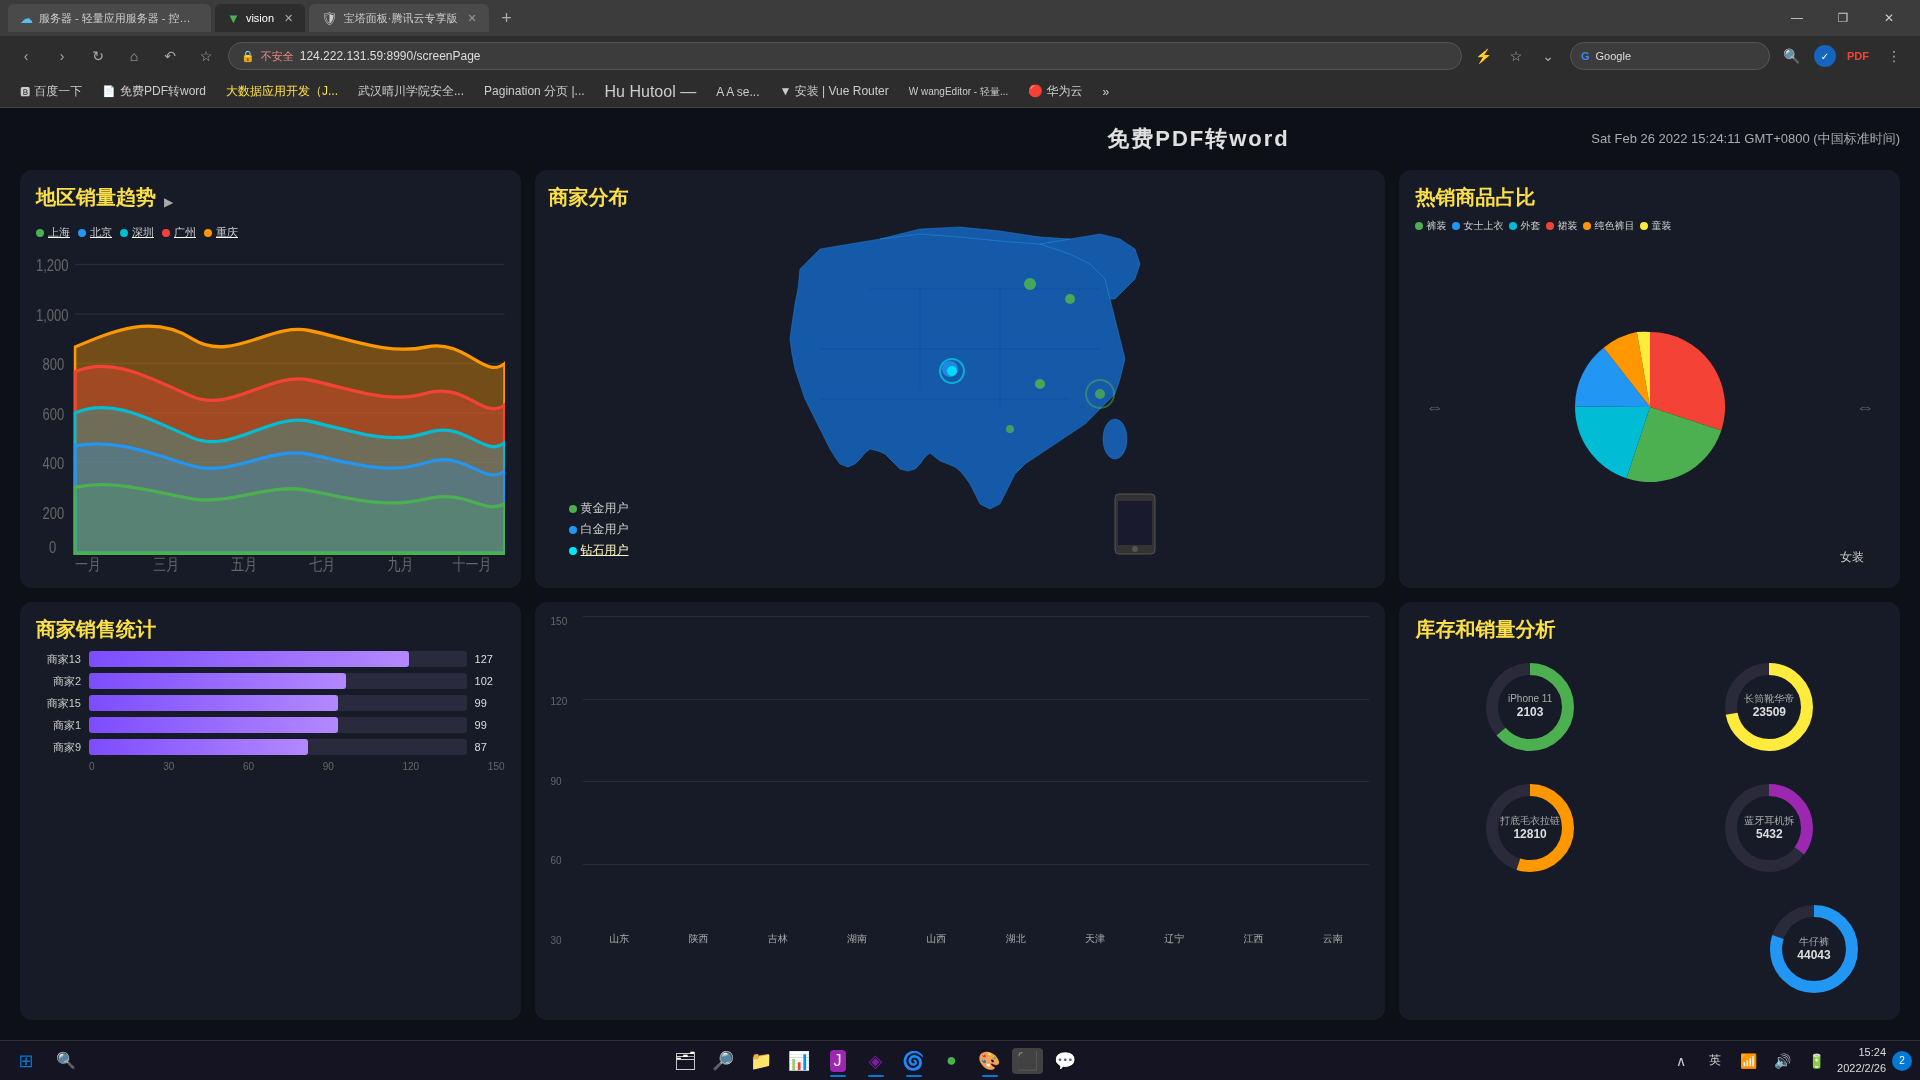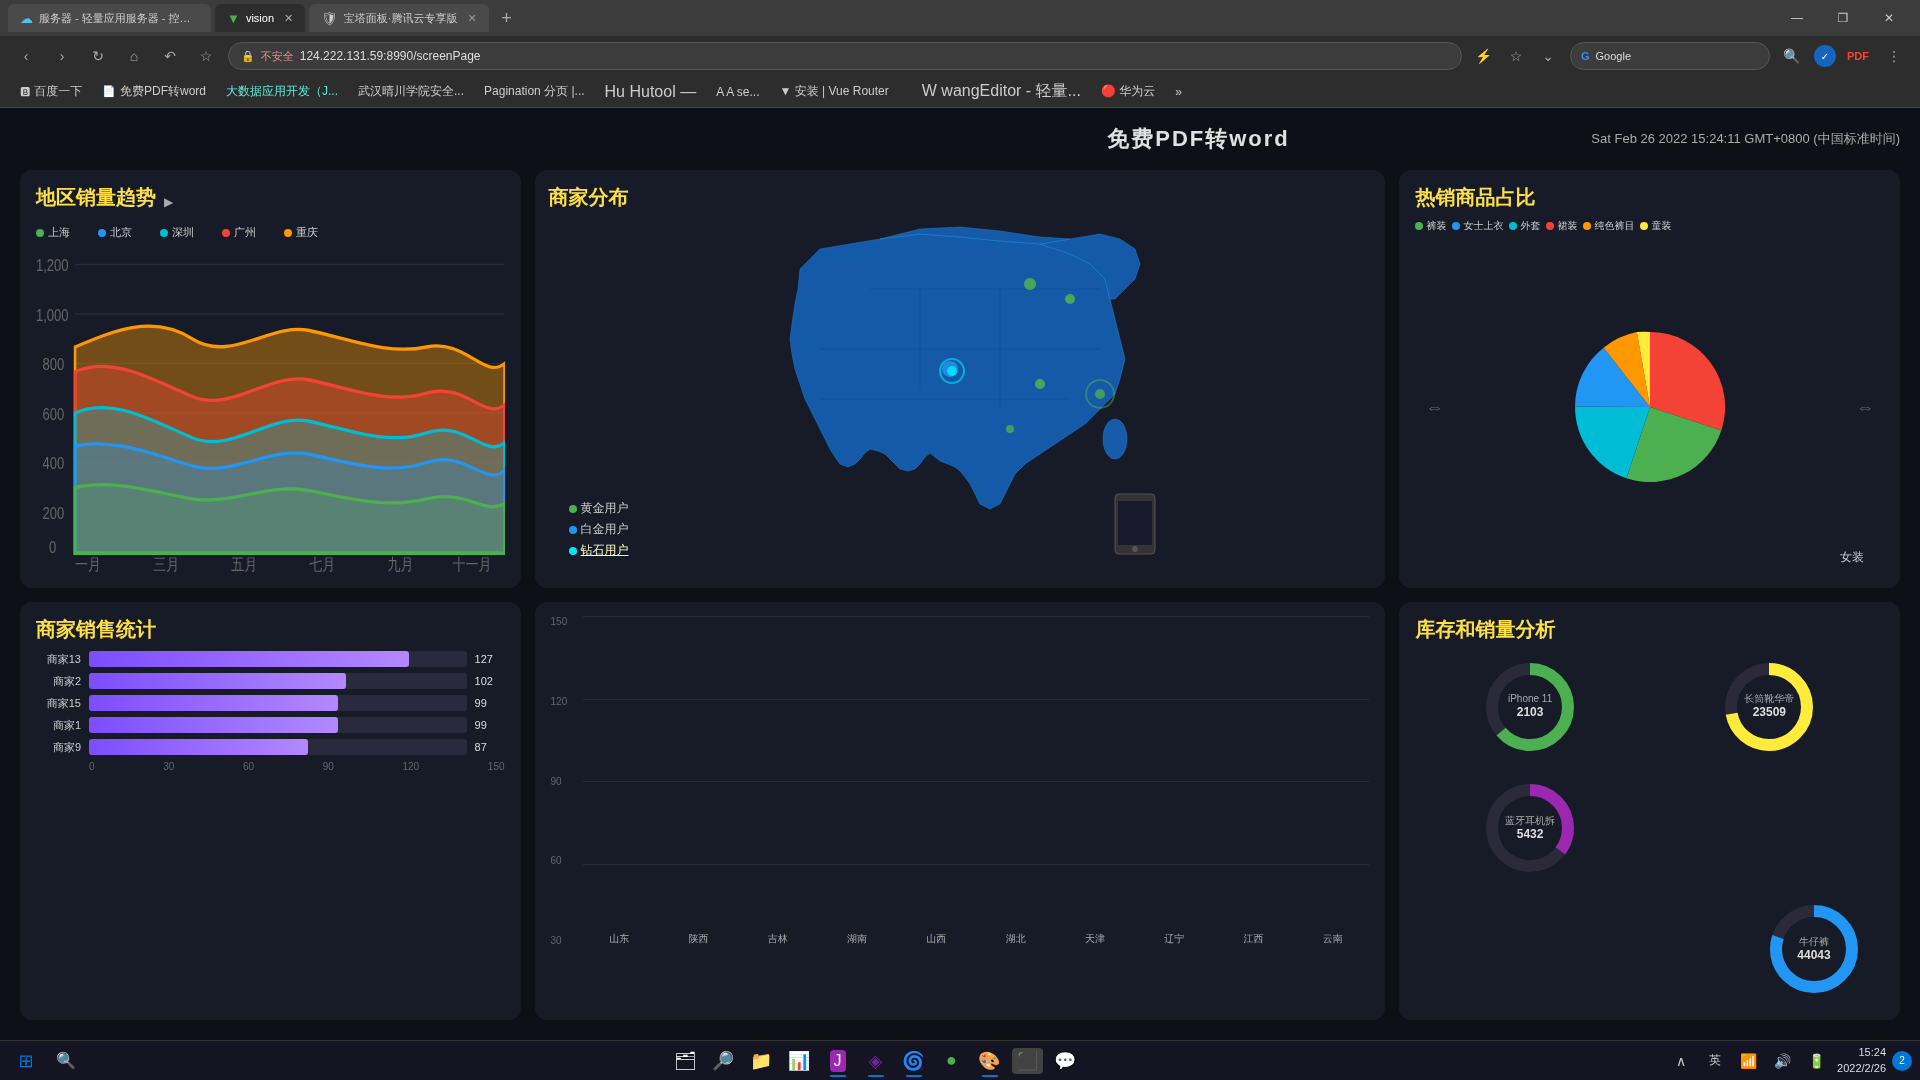--- a/index.html
+++ b/index.html
@@ -161,23 +161,24 @@
     .card-title {
       font-size: 20px;
       color: #fde047;
       font-weight: bold;
       margin-bottom: 8px;
     }
 
     
     .chart-legend {
       display: flex;
-      gap: 28px;
+      gap: 8px;
       flex-wrap: wrap;
       margin-bottom: 8px;
+      text-decoration: underline;
     }
     .legend-item {
       display: flex;
       align-items: center;
       gap: 4px;
       font-size: 11px;
       color: #ccc;
     }
     .legend-dot {
       width: 8px; height: 8px;
@@ -455,39 +456,39 @@
   <div class="bookmarks-bar">
     <div class="bookmark-item">
       <span class="bookmark-icon">🅱</span>
       <span style="font-size:12px;color:#ccc;">百度一下</span>
     </div>
     <div class="bookmark-item">
       <span class="bookmark-icon">📄</span>
       <span style="font-size:12px;color:#ccc;">免费PDF转word</span>
     </div>
     <div class="bookmark-item">
-      <span style="font-size:12px;color:#5eead4;text-align:center;">大数据应用开发（J...</span>
+      <span style="font-size:12px;color:#fde047;text-align:center;">大数据应用开发（J...</span>
     </div>
     <div class="bookmark-item">
       <span style="font-size:12px;color:#ccc;">武汉晴川学院安全...</span>
     </div>
     <div class="bookmark-item">
       <span style="font-size:12px;color:#ccc;">Pagination 分页 |...</span>
     </div>
     <div class="bookmark-item">
       <span style="font-size:16px;color:#ccc;">Hu  Hutool —</span>
     </div>
     <div class="bookmark-item">
       <span style="font-size:12px;color:#ccc;">A  A se...</span>
     </div>
     <div class="bookmark-item">
       <span style="font-size:12px;color:#ccc;">▼  安装 | Vue Router</span>
     </div>
     <div class="bookmark-item">
-      <span style="font-size:16px;color:#ccc;margin-left:13px;">W  wangEditor - 轻量...</span>
+      <span style="font-size:10px;color:#ccc;">W  wangEditor - 轻量...</span>
     </div>
     <div class="bookmark-item">
       <span style="font-size:12px;color:#ccc;">🔴 华为云</span>
     </div>
     <div class="bookmark-item">
       <span style="font-size:12px;color:#ccc;">»</span>
     </div>
   </div>
 </div>
 
@@ -801,20 +802,30 @@
           <svg width="100" height="100" viewBox="0 0 100 100">
             <circle cx="50" cy="50" r="38" fill="none" stroke="#2a2a3a" stroke-width="12"></circle>
             <circle cx="50" cy="50" r="38" fill="none" stroke="#ffeb3b" stroke-width="12" stroke-dasharray="172 67" stroke-dashoffset="0" transform="rotate(-90 50 50)"></circle>
           </svg>
           <div class="donut-label">
             <div style="font-size:10px;color:#aaa;">长筒靴华帝</div>
             <div style="font-size:12px;color:#ddd;font-weight:bold;">23509</div>
           </div>
         </div>
 
+        <div class="donut-item">
+          <svg width="100" height="100" viewBox="0 0 100 100">
+            <circle cx="50" cy="50" r="38" fill="none" stroke="#2a2a3a" stroke-width="12"></circle>
+            <circle cx="50" cy="50" r="38" fill="none" stroke="#ff9800" stroke-width="12" stroke-dasharray="131 108" stroke-dashoffset="0" transform="rotate(-90 50 50)"></circle>
+          </svg>
+          <div class="donut-label">
+            <div style="font-size:10px;color:#aaa;">打底毛衣拉链</div>
+            <div style="font-size:12px;color:#ddd;font-weight:bold;">12810</div>
+          </div>
+        </div>
 
         <div class="donut-item">
           <svg width="100" height="100" viewBox="0 0 100 100">
             <circle cx="50" cy="50" r="38" fill="none" stroke="#2a2a3a" stroke-width="12"></circle>
             <circle cx="50" cy="50" r="38" fill="none" stroke="#9c27b0" stroke-width="12" stroke-dasharray="84 155" stroke-dashoffset="0" transform="rotate(-90 50 50)"></circle>
           </svg>
           <div class="donut-label">
             <div style="font-size:10px;color:#aaa;">蓝牙耳机拆</div>
             <div style="font-size:12px;color:#ddd;font-weight:bold;">5432</div>
           </div>

